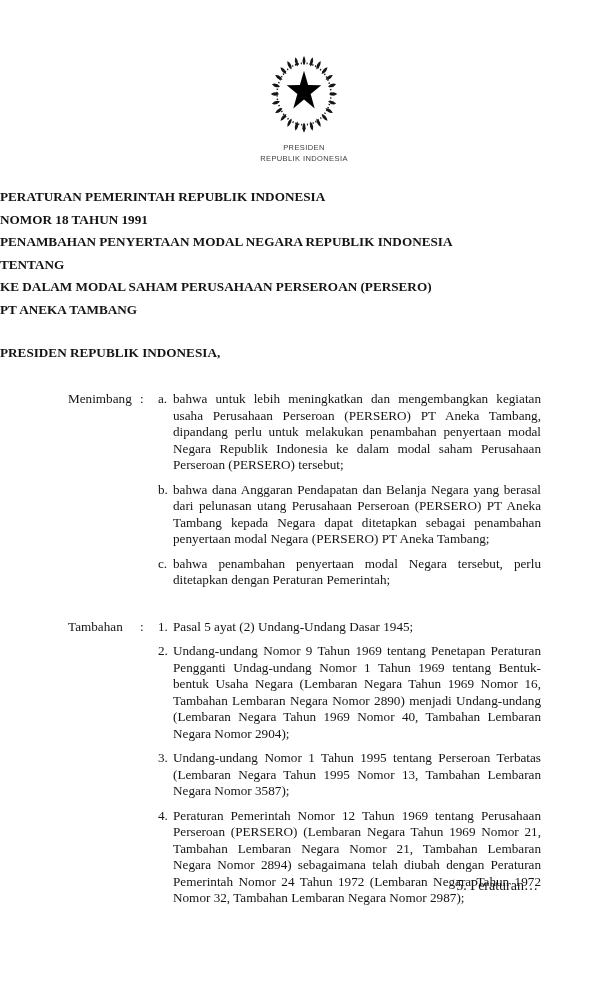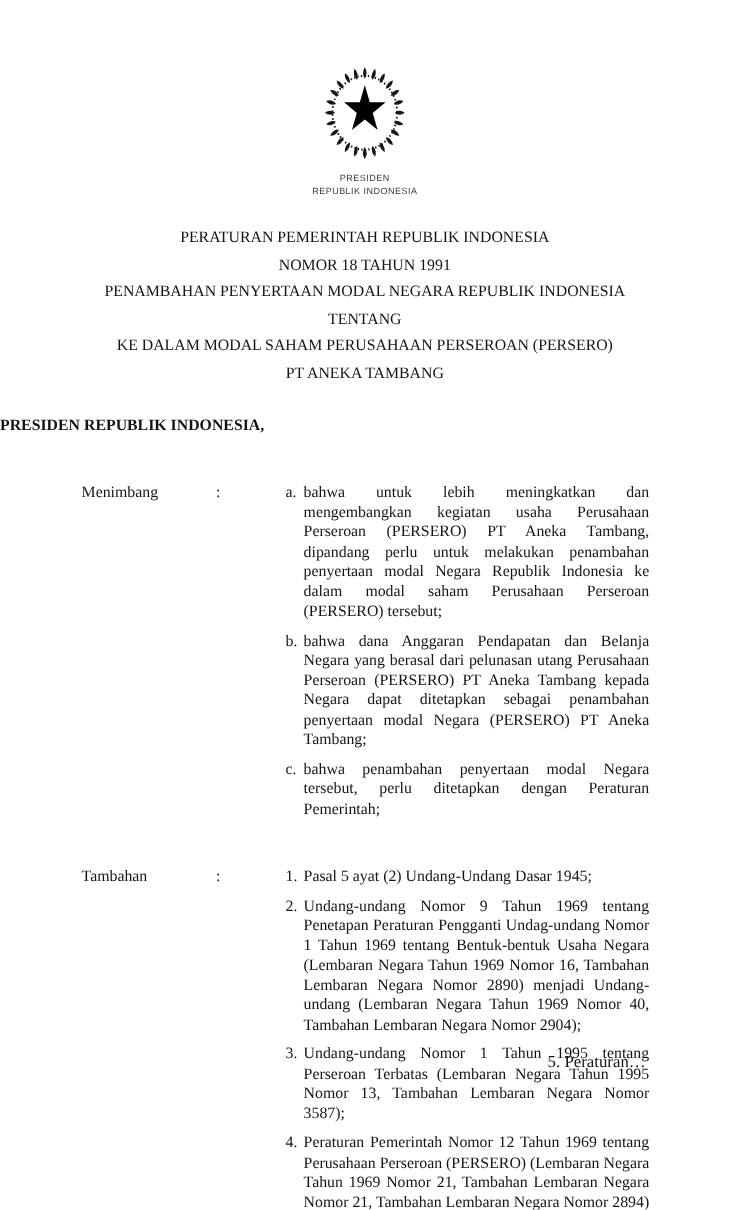--- a/index.html
+++ b/index.html
@@ -17,26 +17,26 @@
   .seal{padding-top:54px;text-align:center;}
   .seal svg{display:inline-block;}
   .seal-caption{
     margin-top:4px;
     font-family:"Liberation Sans", sans-serif;
     font-size:7.5px;line-height:11px;letter-spacing:.4px;
     color:#3c3c3c;
   }
 
   
-  .title{margin-top:22px;text-align:center;font-weight:normal;font-size:13.2px;line-height:22.5px;}
+  .title{margin-top:22px;text-align:left;font-weight:bold;font-size:13.2px;line-height:22.5px;}
   .salutation{margin-top:24px;text-align:left;font-weight:bold;font-size:13.2px;line-height:16px;}
 
   
   .content{padding:0 67px 0 68px;font-size:13.2px;line-height:16.5px;}
-  .sec{display:grid;grid-template-columns:72px 18px 1fr;margin-top:40px;gap:40px;}
+  .sec{display:grid;grid-template-columns:72px 18px 1fr;margin-top:30px;}
   .sec-label{white-space:nowrap;}
   .sec-colon{text-align:left;}
   .item{display:flex;margin-bottom:8px;}
   .item:last-child{margin-bottom:0;}
   .marker{flex:0 0 15px;}
   .itext{flex:1;text-align:justify;}
 
   
   .footer{position:absolute;top:878px;right:70px;font-size:14px;}
 </style>

